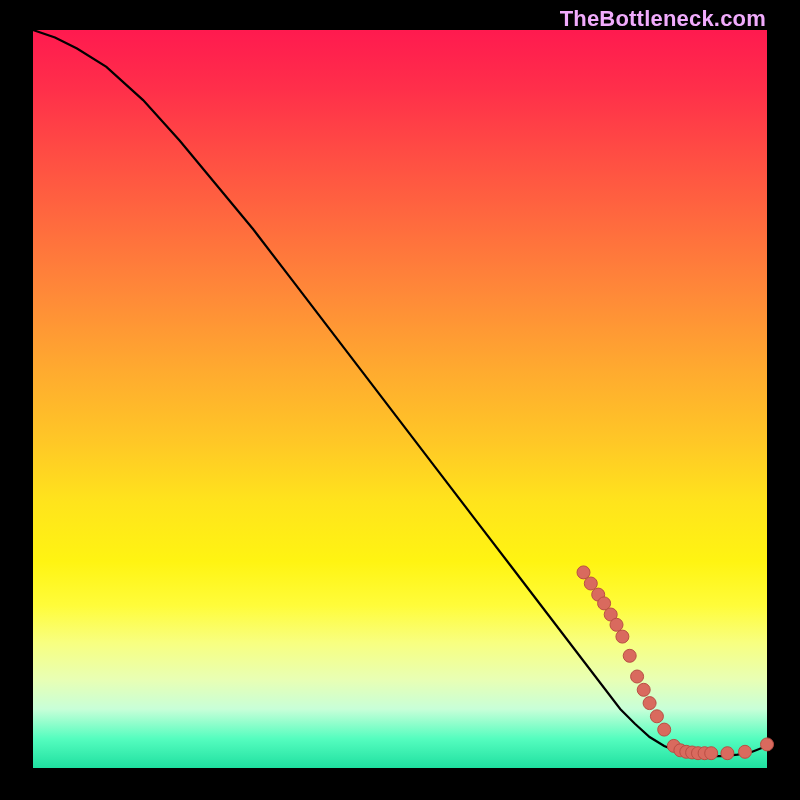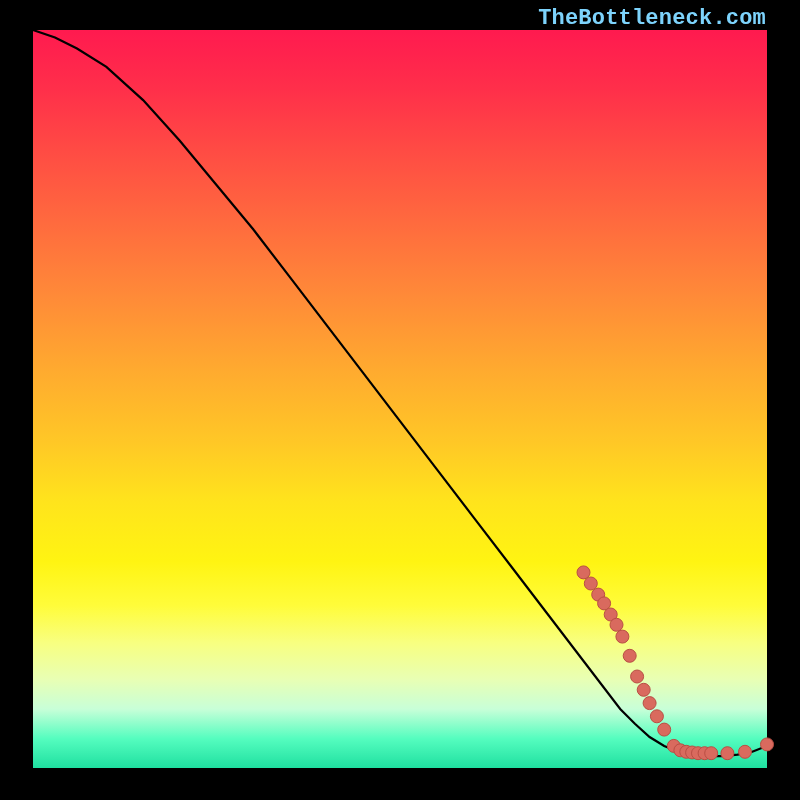--- a/index.html
+++ b/index.html
@@ -48,24 +48,24 @@
     left: 0;
     top: 0;
     width: 734px;
     height: 738px;
     overflow: visible;
   }
   .watermark {
     position: absolute;
     top: 6px;
     right: 34px;
-    font-family: Liberation Mono, monospace;
+    font-family: Liberation Sans, sans-serif;
     font-size: 22px;
     font-weight: bold;
-    color: #7dd3fc;
+    color: #f0abfc;
     letter-spacing: 0.2px;
     user-select: none;
   }
 </style>
 </head>
 <body>
 
 <div class="watermark">TheBottleneck.com</div>
 
 <div class="frame">

